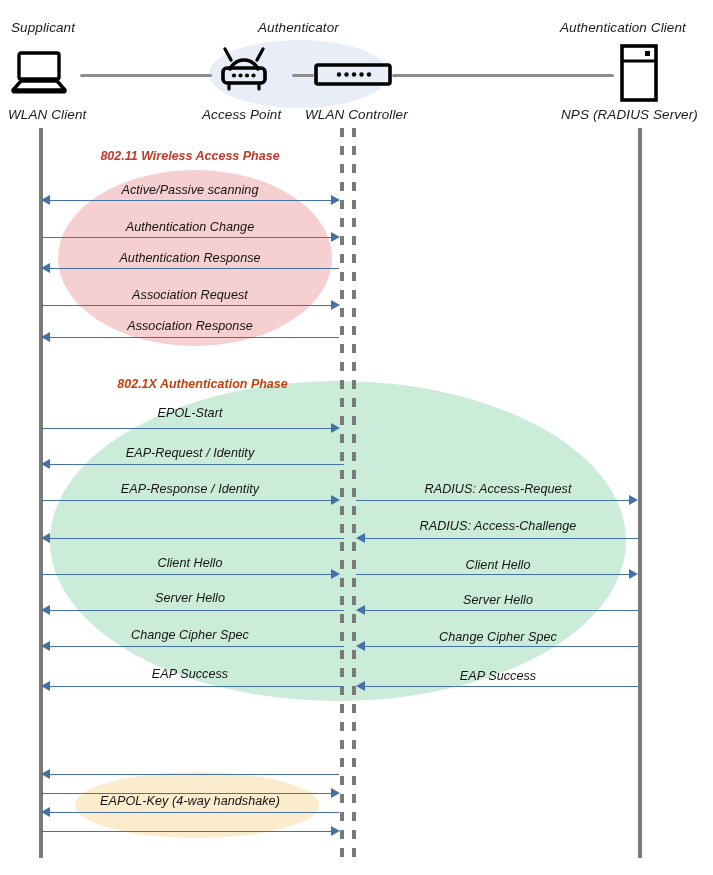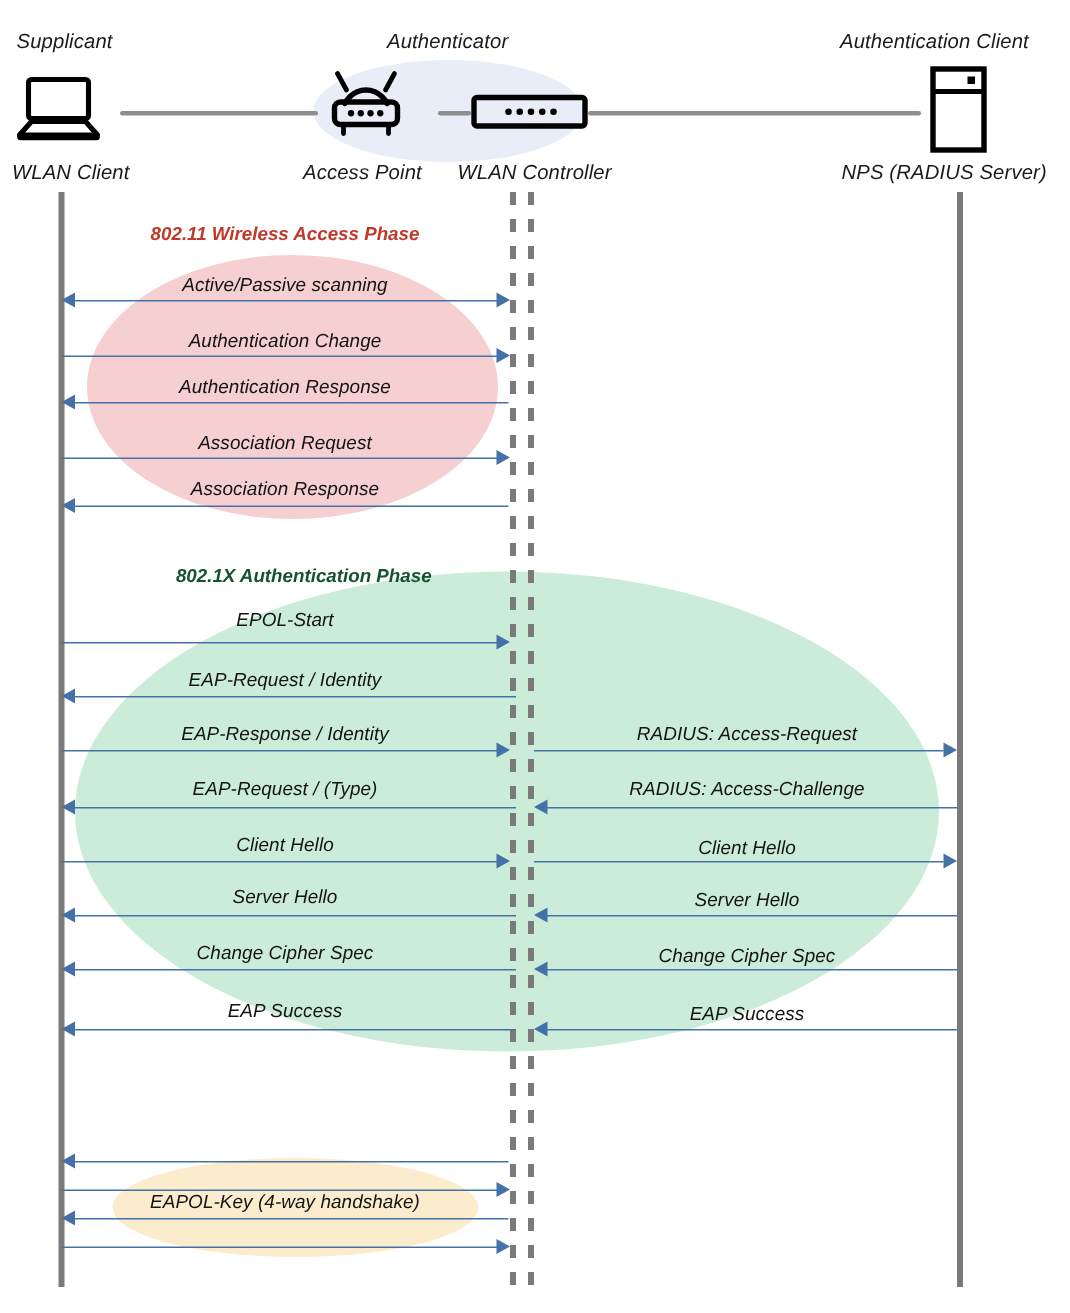--- a/index.html
+++ b/index.html
@@ -139,38 +139,37 @@
   <div class="arrow-head left" style="left:41px;top:263px;"></div>
 
   <div class="msg-label" style="left:41px;top:288px;width:298px;">Association Request</div>
   <div class="arrow-line" style="left:41px;top:305px;width:291px;"></div>
   <div class="arrow-head right" style="left:331px;top:300px;"></div>
 
   <div class="msg-label" style="left:41px;top:319px;width:298px;">Association Response</div>
   <div class="arrow-line" style="left:48px;top:337px;width:291px;"></div>
   <div class="arrow-head left" style="left:41px;top:332px;"></div>
 
-  <div class="phase-caption" style="left:95px;top:375px;width:215px;color:#14532d;">802.1X Authentication Phase</div>
+  <div class="phase-caption" style="left:95px;top:375px;width:215px;color:#c2410c;">802.1X Authentication Phase</div>
 
   <div class="msg-label" style="left:41px;top:406px;width:298px;">EPOL-Start</div>
   <div class="arrow-line" style="left:41px;top:428px;width:291px;"></div>
   <div class="arrow-head right" style="left:331px;top:423px;"></div>
 
   <div class="msg-label" style="left:41px;top:446px;width:298px;">EAP-Request / Identity</div>
   <div class="arrow-line" style="left:48px;top:464px;width:296px;"></div>
   <div class="arrow-head left" style="left:41px;top:459px;"></div>
 
   <div class="msg-label" style="left:41px;top:482px;width:298px;">EAP-Response / Identity</div>
   <div class="arrow-line" style="left:41px;top:500px;width:291px;"></div>
   <div class="arrow-head right" style="left:331px;top:495px;"></div>
   <div class="msg-label" style="left:356px;top:482px;width:284px;">RADIUS: Access-Request</div>
   <div class="arrow-line" style="left:356px;top:500px;width:273px;"></div>
   <div class="arrow-head right" style="left:629px;top:495px;"></div>
 
-  <div class="msg-label" style="left:41px;top:519px;width:298px;">EAP-Request / (Type)</div>
   <div class="arrow-line" style="left:48px;top:538px;width:296px;"></div>
   <div class="arrow-head left" style="left:41px;top:533px;"></div>
   <div class="msg-label" style="left:356px;top:519px;width:284px;text-align:center;">RADIUS: Access-Challenge</div>
   <div class="arrow-line" style="left:364px;top:538px;width:274px;"></div>
   <div class="arrow-head left" style="left:356px;top:533px;"></div>
 
   <div class="msg-label" style="left:41px;top:556px;width:298px;">Client Hello</div>
   <div class="arrow-line" style="left:41px;top:574px;width:291px;"></div>
   <div class="arrow-head right" style="left:331px;top:569px;"></div>
   <div class="msg-label" style="left:356px;top:558px;width:284px;">Client Hello</div>

